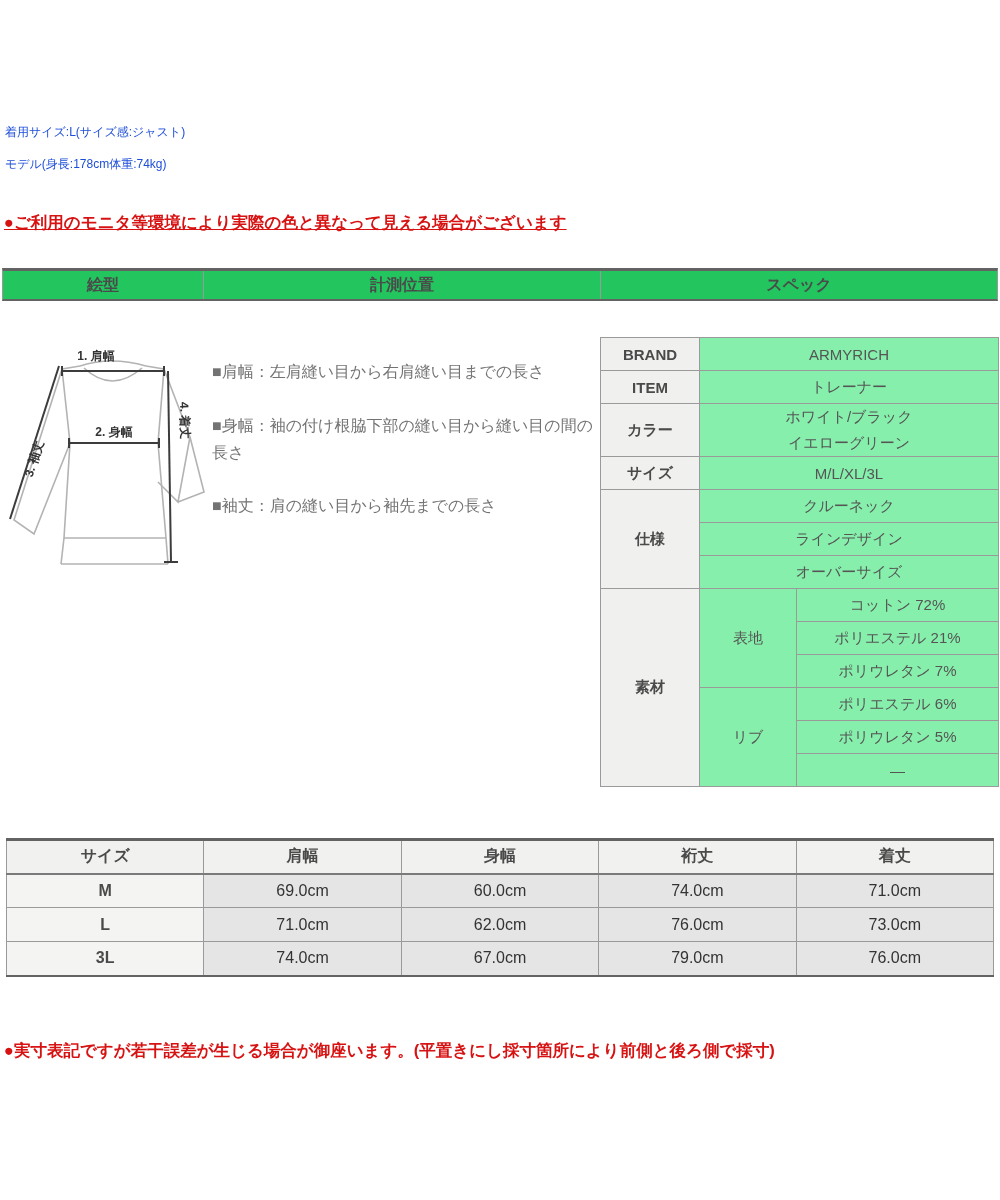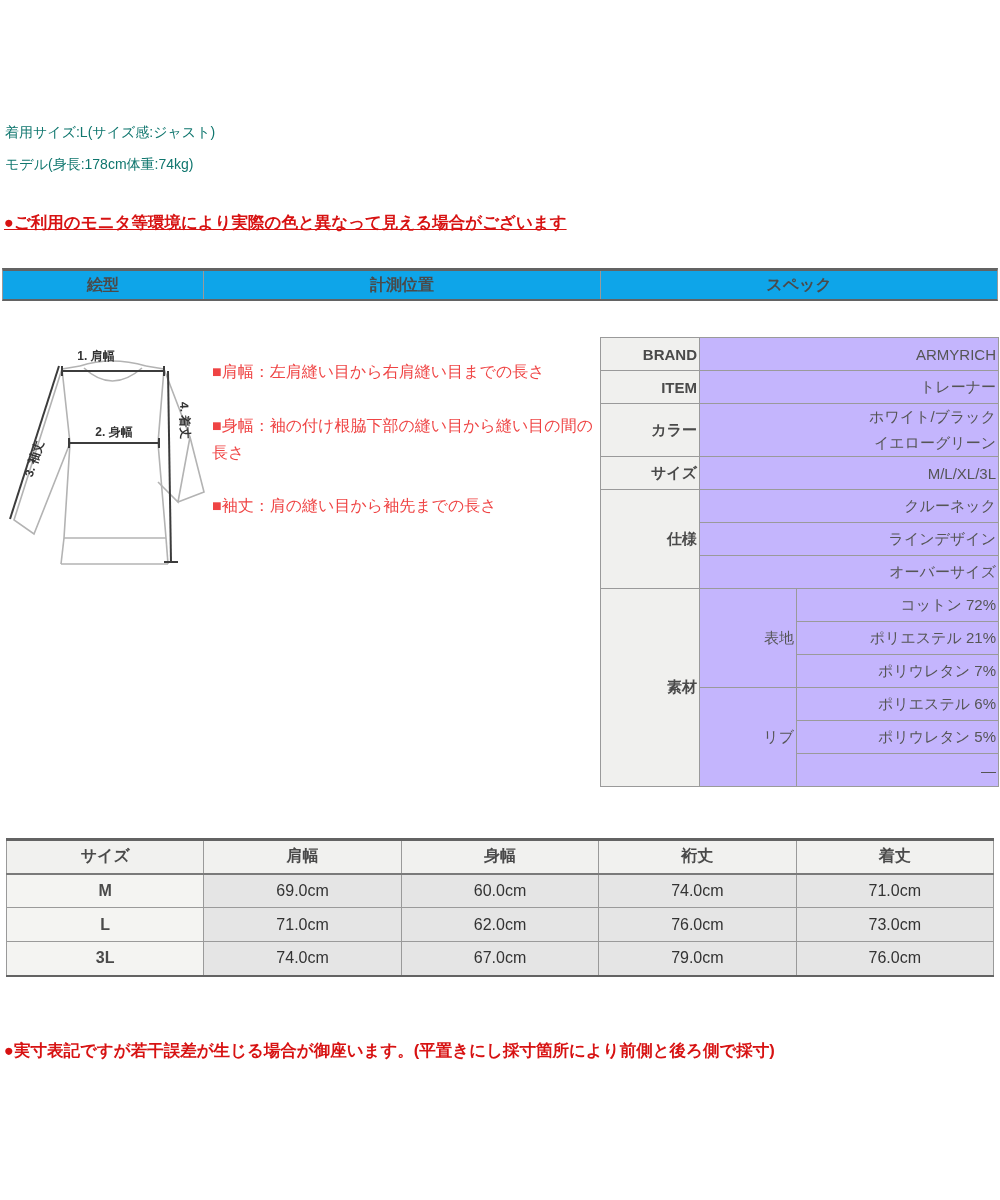--- a/index.html
+++ b/index.html
@@ -5,28 +5,28 @@
   * { margin:0; padding:0; box-sizing:border-box; }
   html,body { background:#fff; }
   body {
     width:1000px; height:1200px;
     font-family:"Liberation Sans","DejaVu Sans",sans-serif;
     color:#444; position:relative; overflow:hidden;
   }
   .abs { position:absolute; }
 
   
-  .red-line { color:#0f766e; font-size:14px; white-space:nowrap; }
+  .red-line { color:#1d4ed8; font-size:12px; white-space:nowrap; }
   .red-note { color:#d71212; font-size:16.5px; font-weight:bold; white-space:nowrap; }
 
   
   .sec-header {
     left:2px; top:268px; width:996px; height:33px;
     display:flex;
-    background:#0ea5e9;
+    background:#22c55e;
     border-top:3px solid #636363;
     border-bottom:2px solid #636363;
     border-left:1px solid #9a9a9a;
     border-right:1px solid #9a9a9a;
   }
   .sec-header .cell {
     display:flex; align-items:center; justify-content:center;
     font-weight:bold; font-size:16px; color:#4a4a4a;
     border-right:1px solid #9a9a9a; height:100%;
   }
@@ -35,34 +35,34 @@
 
   
   .figure { left:8px; top:342px; width:200px; height:240px;text-align:center; }
   .figure svg { width:100%; height:100%; }
   .fig-label { font-size:12px; fill:#333; font-weight:bold; }
 
   
   .measures { left:212px; top:340px; width:386px; height:260px; }
   .measure-item {
     position:absolute; left:0; width:100%;
-    font-size:16px; line-height:27px; color:#ef4444;
+    font-size:16px; line-height:27px; color:#737373;
   }
 
   
   .spec-table-wrap { left:600px; top:337px; width:398px; }
   table.spec { border-collapse:collapse; width:398px; table-layout:fixed; }
   table.spec th, table.spec td {
-    border:1px solid #9a9a9a; font-size:15px; text-align:right;
+    border:1px solid #9a9a9a; font-size:15px; text-align:center;
     vertical-align:middle; height:33px; padding:0 2px;
   }
   table.spec th {
     background:#f0f0ee; color:#4a4a4a; font-weight:bold; font-size:15px;
   }
-  table.spec td { color:#555; background:#c4b5fd; }
+  table.spec td { color:#555; background:#86efac; }
   .col-label { width:99px; } .col-sub { width:97px; } .col-val { width:202px; }
   td.color-cell { height:67px; line-height:26px; }
 
   
   .size-table-wrap { left:6px; top:838px; width:988px; }
   table.sizes { border-collapse:collapse; width:988px; table-layout:fixed; }
   table.sizes th, table.sizes td {
     border:1px solid #9a9a9a; height:34px; text-align:center;
     vertical-align:middle; font-size:16px;
   }

